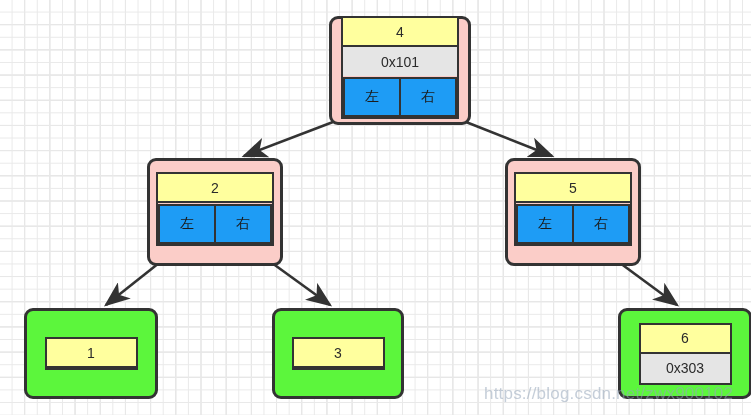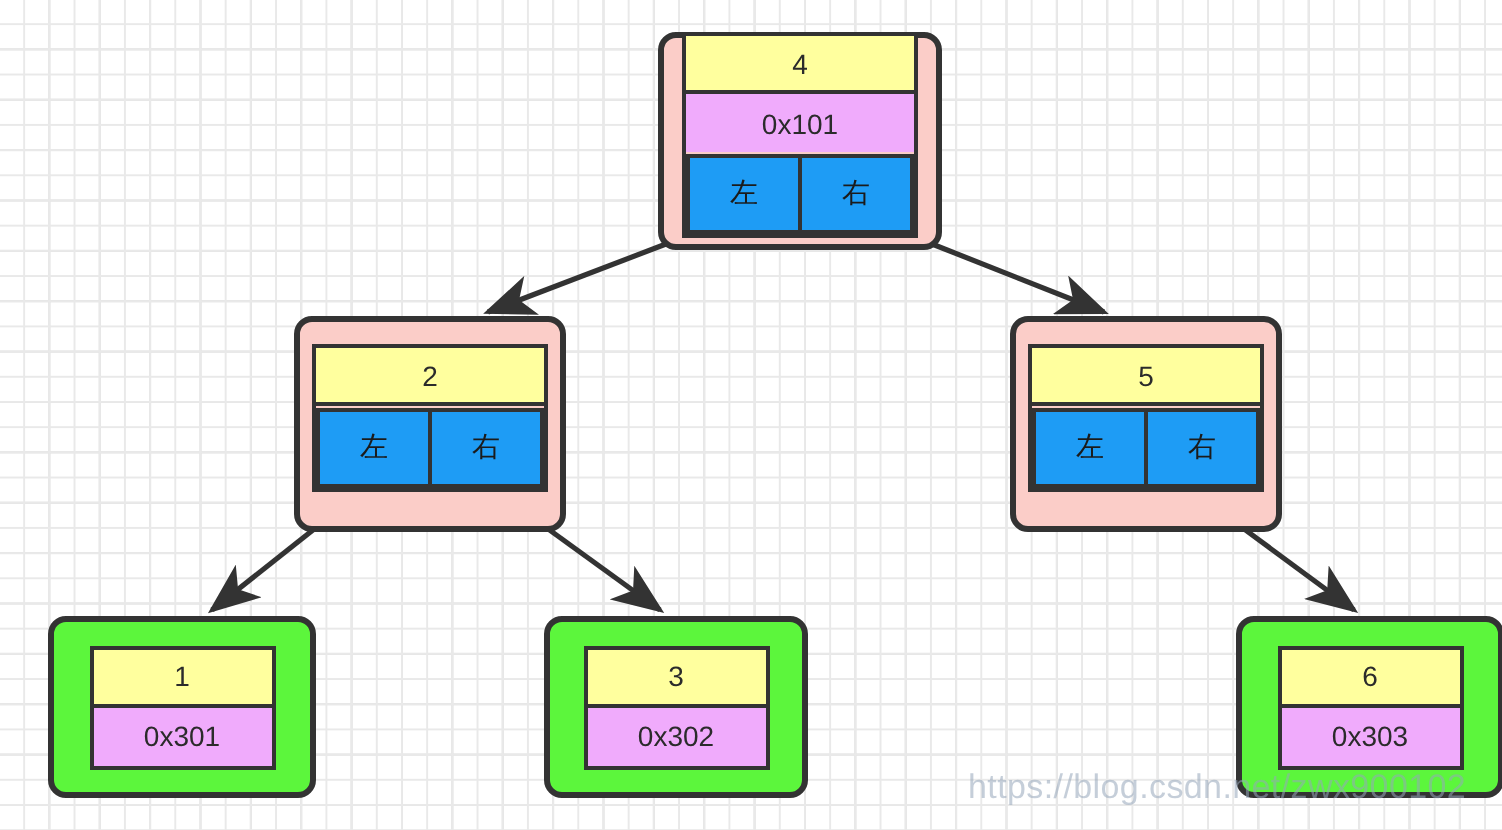--- a/index.html
+++ b/index.html
@@ -72,21 +72,21 @@
     justify-content: center;
     font-size: 14px;
     color: #2b2b2b;
     line-height: 1;
   }
   .cell.key {
     background: #ffff9e;
     border-bottom: 2px solid #333333;
   }
   .cell.addr {
-    background: #f0abfc;
+    background: #e5e5e5;
   }
 
   .ptr-row {
     display: flex;
     height: 40px;
     margin-top: 1px;
   }
   .ptr {
     box-sizing: border-box;
     flex: 1 1 50%;
@@ -175,28 +175,26 @@
           <div class="ptr left">左</div>
           <div class="ptr right">右</div>
         </div>
       </div>
     </div>
   </div>
 
   <div class="node leaf" id="node-leaf-1">
     <div class="cell-stack">
       <div class="cell key">1</div>
-      <div class="cell addr">0x301</div>
     </div>
   </div>
 
   <div class="node leaf" id="node-leaf-3">
     <div class="cell-stack">
       <div class="cell key">3</div>
-      <div class="cell addr">0x302</div>
     </div>
   </div>
 
   <div class="node leaf" id="node-leaf-6">
     <div class="cell-stack">
       <div class="cell key">6</div>
       <div class="cell addr">0x303</div>
     </div>
   </div>
 

